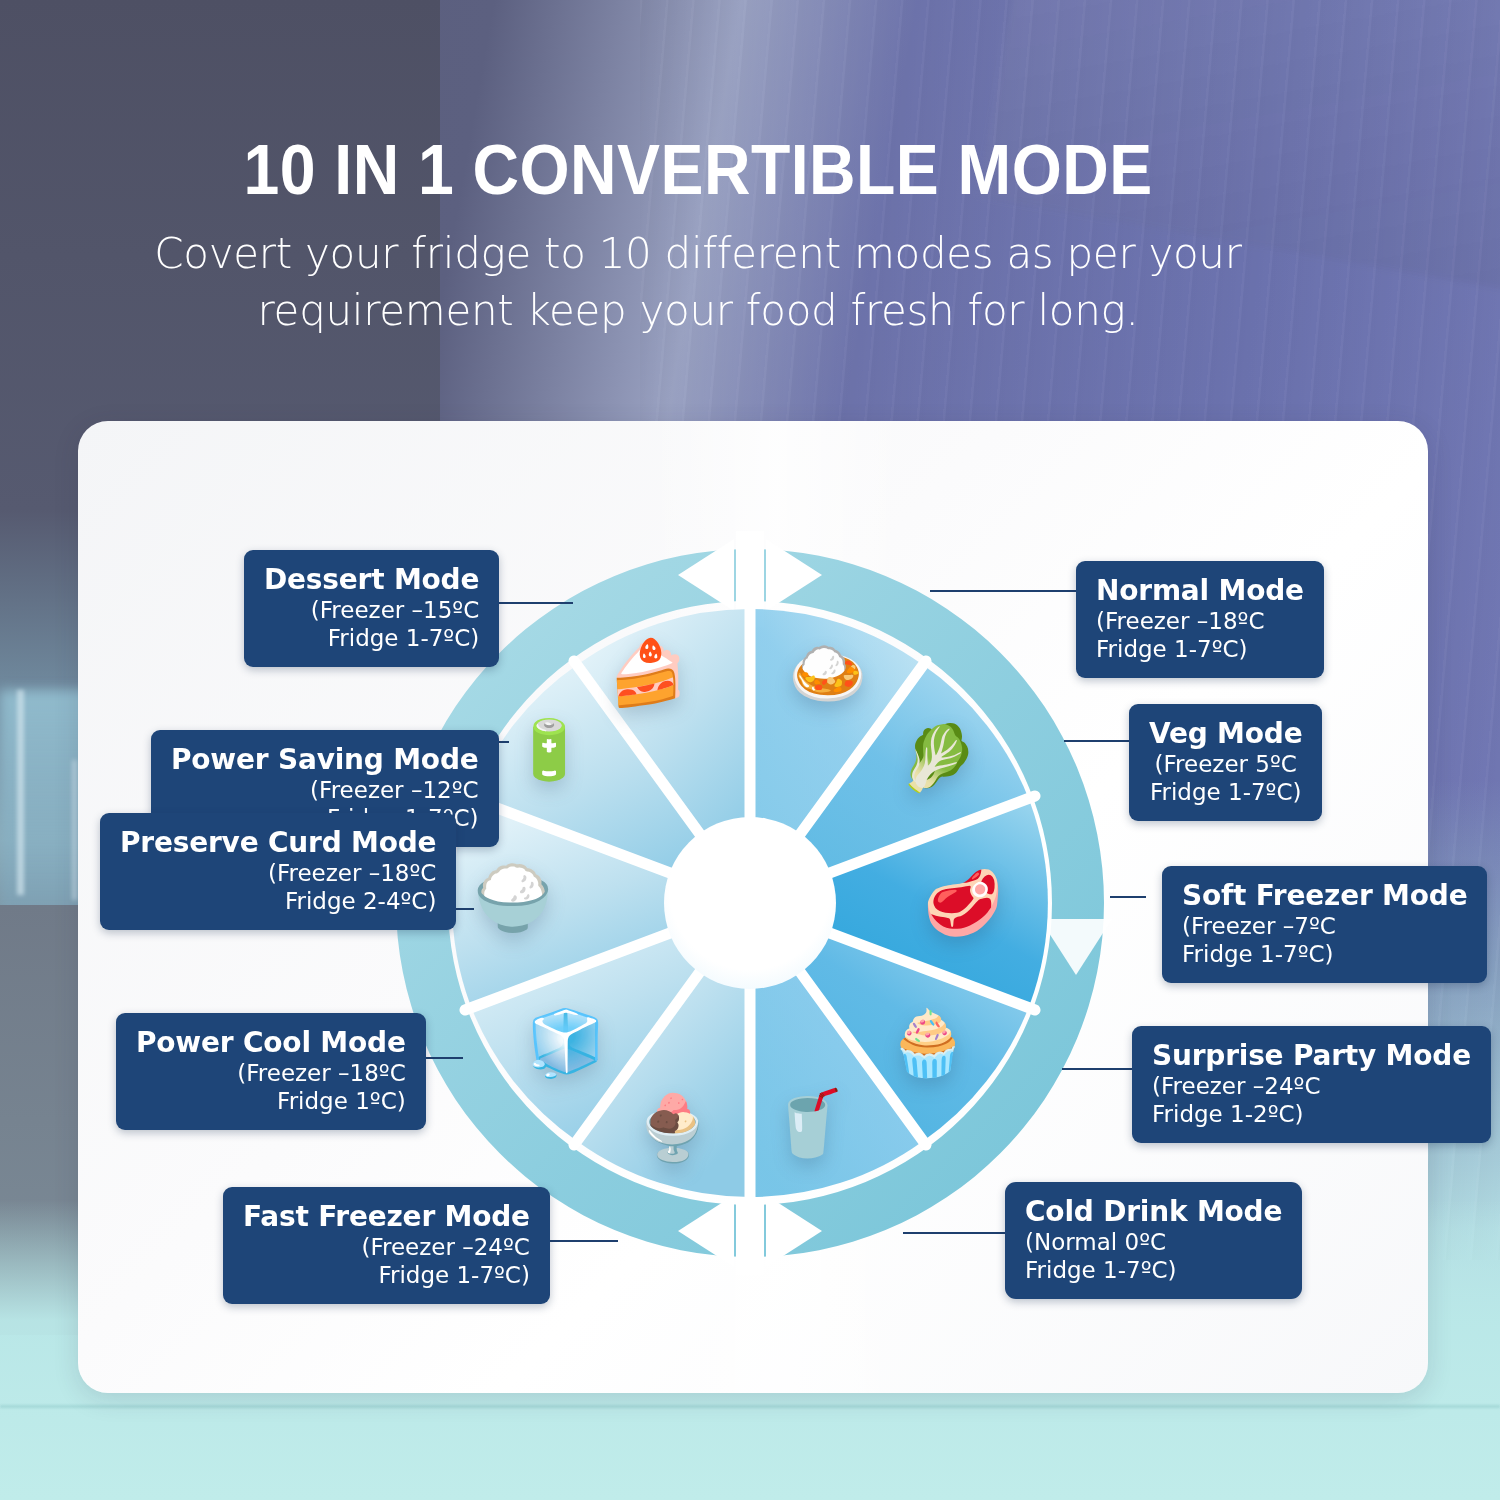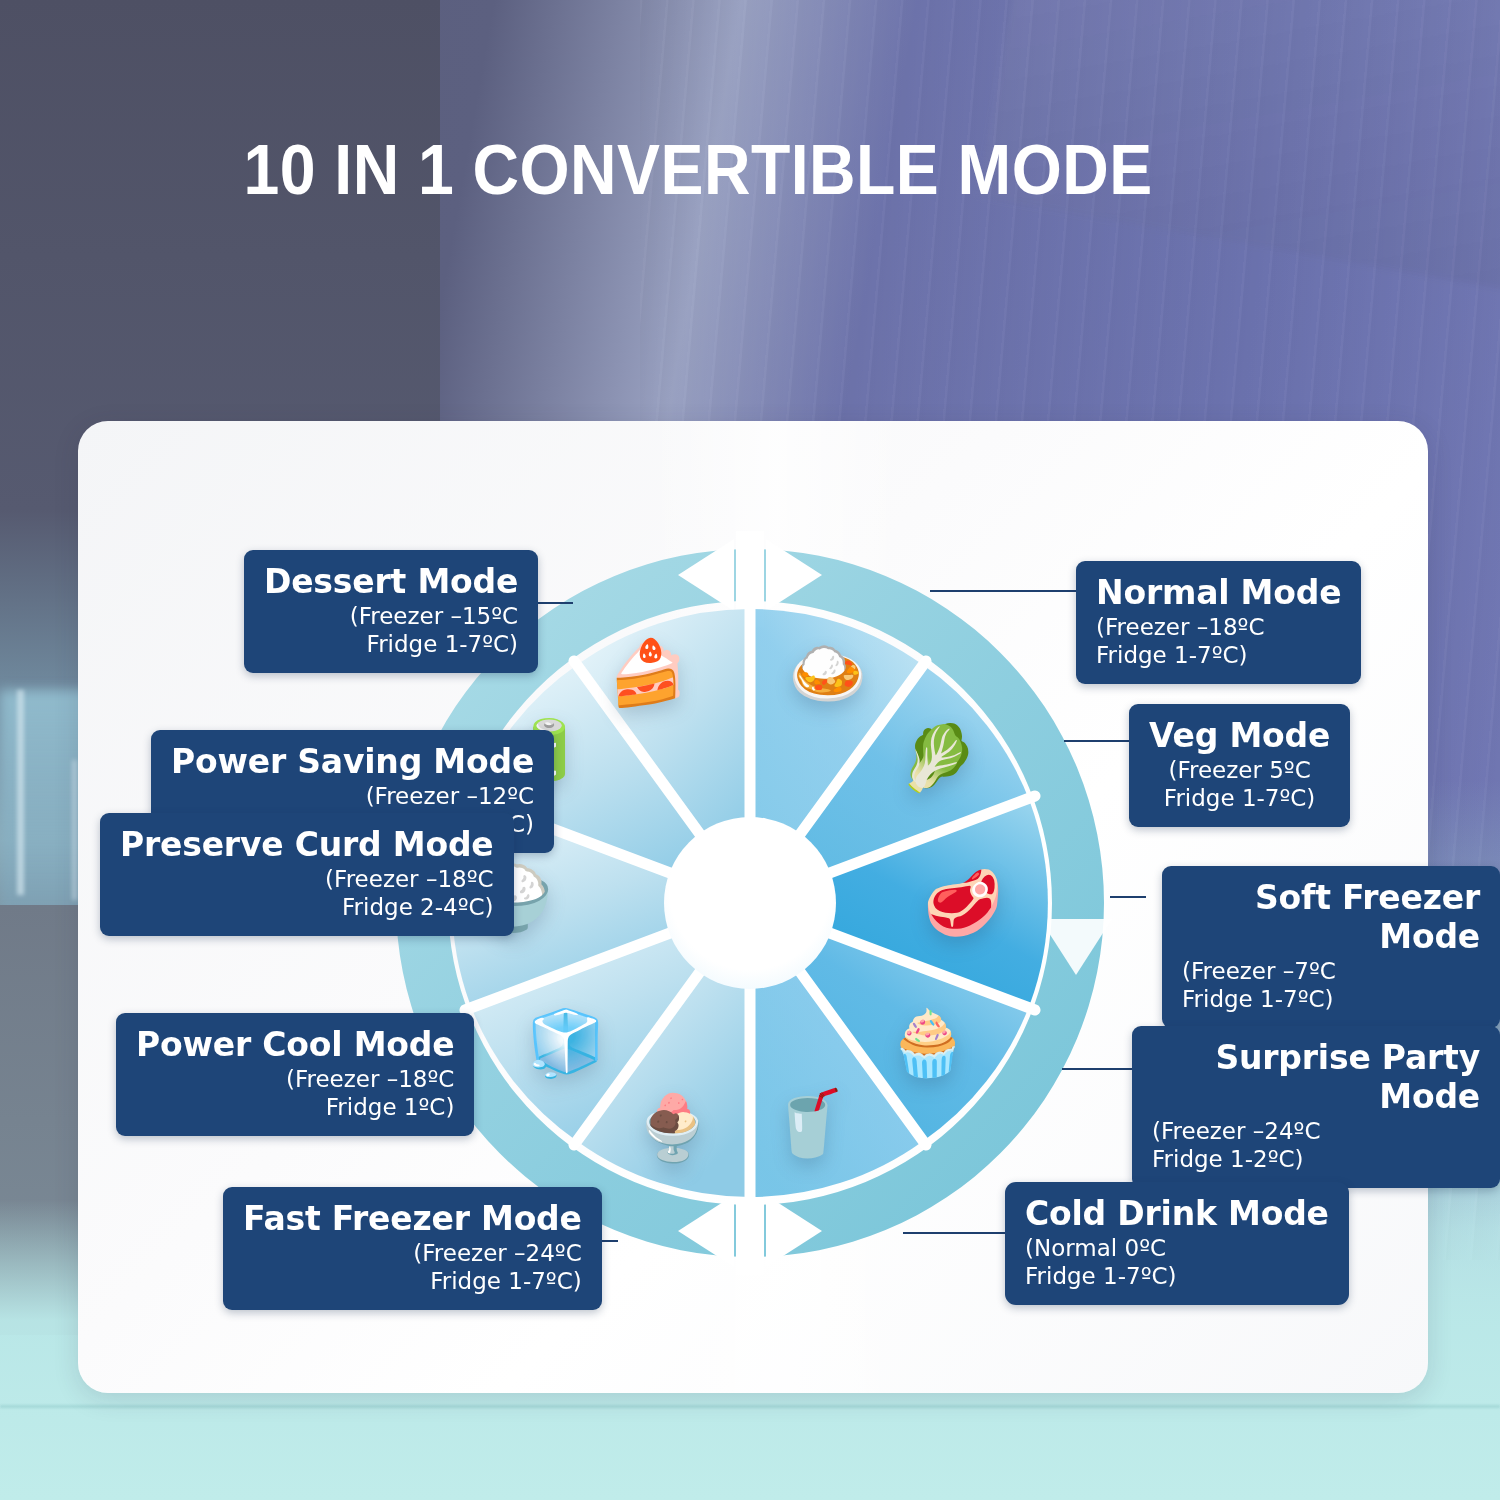--- a/index.html
+++ b/index.html
@@ -172,21 +172,21 @@
     position: absolute;
     background: #1e4578;
     color: #ffffff;
     border-radius: 9px;
     padding: 13px 20px 15px 20px;
     box-shadow: 0 3px 9px rgba(25,45,80,0.28);
     z-index: 6;
   }
   .badge .bname {
     display: block;
-    font-size: 33px;
+    font-size: 28px;
     font-weight: bold;
     letter-spacing: -0.2px;
     line-height: 1.18;
     font-family: "DejaVu Sans", sans-serif;
     text-align: right;
   }
   .badge .bline {
     display: block;
     font-size: 23px;
     font-weight: 400;
@@ -216,20 +216,21 @@
   <div class="bg-left-room"></div>
   <div class="bg-left-glass"></div>
   <div class="bg-left-pole"></div>
   <div class="bg-left-pole2"></div>
   <div class="bg-left-floor"></div>
   <div class="bg-bottomwater"></div>
   <div class="bg-waterline"></div>
 
   <div class="header">
     <div class="title">10 IN 1 CONVERTIBLE MODE</div>
+    <div class="subtitle">Covert your fridge to 10 different modes as per your requirement keep your food fresh for long.</div>
   </div>
 
   <div class="panel">
     <div class="panel-sheen"></div>
   </div>
 
   <div class="conn" style="left:437px; top:602px;  width:136px;"></div>
   <div class="conn" style="left:361px; top:741px;  width:148px;"></div>
   <div class="conn" style="left:352px; top:908px;  width:122px;"></div>
   <div class="conn" style="left:351px; top:1057px; width:112px;"></div>

